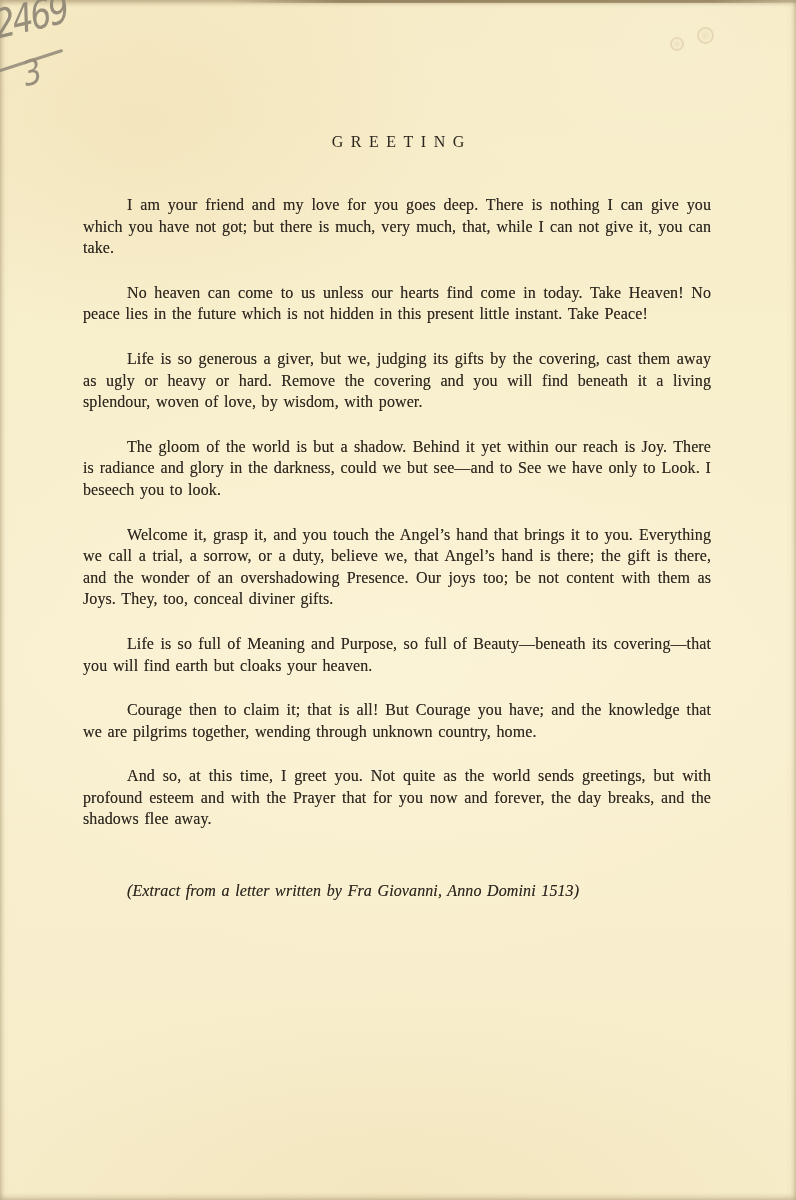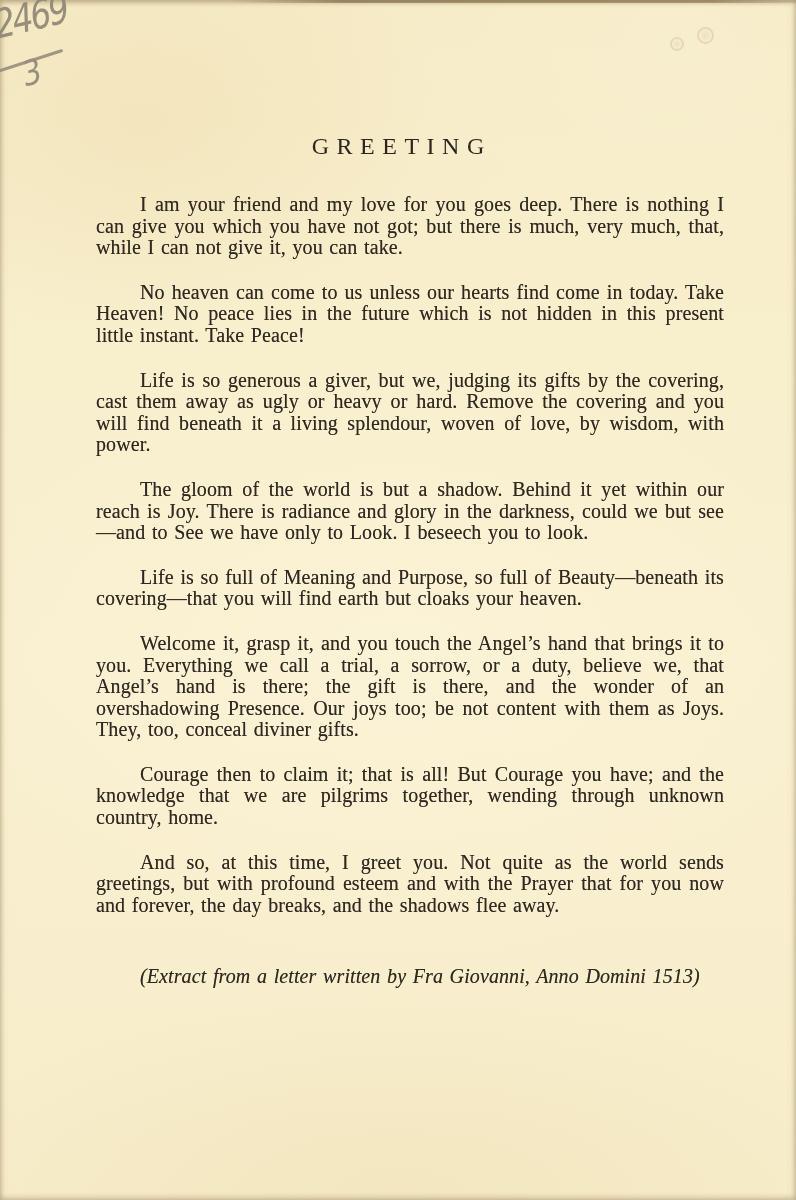--- a/index.html
+++ b/index.html
@@ -59,28 +59,28 @@
     position: absolute; border-radius: 50%;
     border: 2px solid rgba(150,105,60,0.16);
     background: radial-gradient(circle, rgba(150,105,60,0.10), rgba(150,105,60,0) 70%);
   }
   .smudge.s1 { left: 670px; top: 37px; width: 10px; height: 10px; }
   .smudge.s2 { left: 697px; top: 27px; width: 13px; height: 13px; }
 
   .title {
     position: absolute; top: 133px; left: 0; width: 100%;
     margin: 0; text-align: center;
-    font-size: 24px; font-weight: normal;
+    font-size: 16px; font-weight: normal;
     letter-spacing: 7.5px; text-indent: 7.5px;
     color: #2c261e;
   }
 
   .body-text {
-    position: absolute; top: 194px; left: 96px; width: 628px;
-    font-size: 20px; line-height: 21.6px;
+    position: absolute; top: 194px; left: 83px; width: 628px;
+    font-size: 16px; line-height: 21.6px;
     text-align: justify;
     word-spacing: 1.5px;
     letter-spacing: 0.1px;
   }
   .body-text p {
     margin: 0 0 23px 0;
     text-indent: 44px;
     text-shadow: 0 0 0.5px rgba(46,40,32,0.55);
   }
 
@@ -107,20 +107,20 @@
   <div class="smudge s1"></div>
   <div class="smudge s2"></div>
 
   <h1 class="title">GREETING</h1>
 
   <main class="body-text">
     <p>I am your friend and my love for you goes deep. There is nothing I can give you which you have not got; but there is much, very much, that, while I can not give it, you can take.</p>
     <p>No heaven can come to us unless our hearts find come in today. Take Heaven! No peace lies in the future which is not hidden in this present little instant. Take Peace!</p>
     <p>Life is so generous a giver, but we, judging its gifts by the covering, cast them away as ugly or heavy or hard. Remove the covering and you will find beneath it a living splendour, woven of love, by wisdom, with power.</p>
     <p>The gloom of the world is but a shadow. Behind it yet within our reach is Joy. There is radiance and glory in the darkness, could we but see—and to See we have only to Look. I beseech you to look.</p>
+    <p>Welcome it, grasp it, and you touch the Angel’s hand that brings it to you. Everything we call a trial, a sorrow, or a duty, believe we, that Angel’s hand is there; the gift is there, and the wonder of an overshadowing Presence. Our joys too; be not content with them as Joys. They, too, conceal diviner gifts.</p>
     <p>Life is so full of Meaning and Purpose, so full of Beauty—beneath its covering—that you will find earth but cloaks your heaven.</p>
-    <p>Welcome it, grasp it, and you touch the Angel’s hand that brings it to you. Everything we call a trial, a sorrow, or a duty, believe we, that Angel’s hand is there; the gift is there, and the wonder of an overshadowing Presence. Our joys too; be not content with them as Joys. They, too, conceal diviner gifts.</p>
     <p>Courage then to claim it; that is all! But Courage you have; and the knowledge that we are pilgrims together, wending through unknown country, home.</p>
     <p>And so, at this time, I greet you. Not quite as the world sends greetings, but with profound esteem and with the Prayer that for you now and forever, the day breaks, and the shadows flee away.</p>
     <p class="attribution">(Extract from a letter written by Fra Giovanni, Anno Domini 1513)</p>
   </main>
 
 </div>
 
 </body></html>

